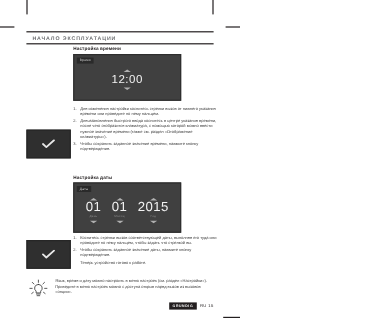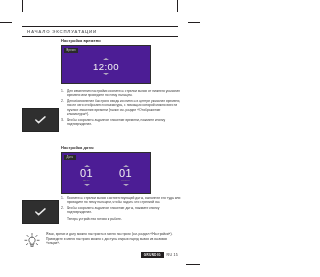--- a/index.html
+++ b/index.html
@@ -36,21 +36,21 @@
   .sec-time{top:38px;}
   .sec-date{top:145px;}
 
   .sec-label{
     font-size:3.9px;font-weight:700;color:#231f20;
     margin-bottom:1.6px;letter-spacing:0.1px;white-space:nowrap;
   }
 
   
   .panel{
-    width:88px;background:#4c1d95;position:relative;
+    width:88px;background:#404040;position:relative;
     border:0.4px solid #2e2e2e;
   }
   .panel-time{height:37px;}
   .panel-date{height:40px;}
   .panel-badge{
     position:absolute;left:2px;top:2px;
     background:#2a2a2a;color:#cfcfcf;
     font-size:2.7px;letter-spacing:0.25px;
     padding:1px 2.4px;white-space:nowrap;
   }
@@ -192,20 +192,26 @@
           <div class="chev chev-dn"></div>
         </div>
 
         <div class="date-col">
           <div class="chev chev-up"></div>
           <div class="date-value">01</div>
           <div class="date-sub">Месяц</div>
           <div class="chev chev-dn"></div>
         </div>
 
+        <div class="date-col">
+          <div class="chev chev-up"></div>
+          <div class="date-value">2015</div>
+          <div class="date-sub">Год</div>
+          <div class="chev chev-dn"></div>
+        </div>
 
       </div>
     </div>
   </div>
 
   <div class="keycap keycap-2">
     <span>
       <svg width="11" height="8" viewBox="0 0 11 8">
           <path d="M0.8 4.0 L3.6 6.6 L10 0.9" fill="none" stroke="#e8e8e8" stroke-width="1.5" stroke-linecap="round" stroke-linejoin="round"></path>
         </svg>

